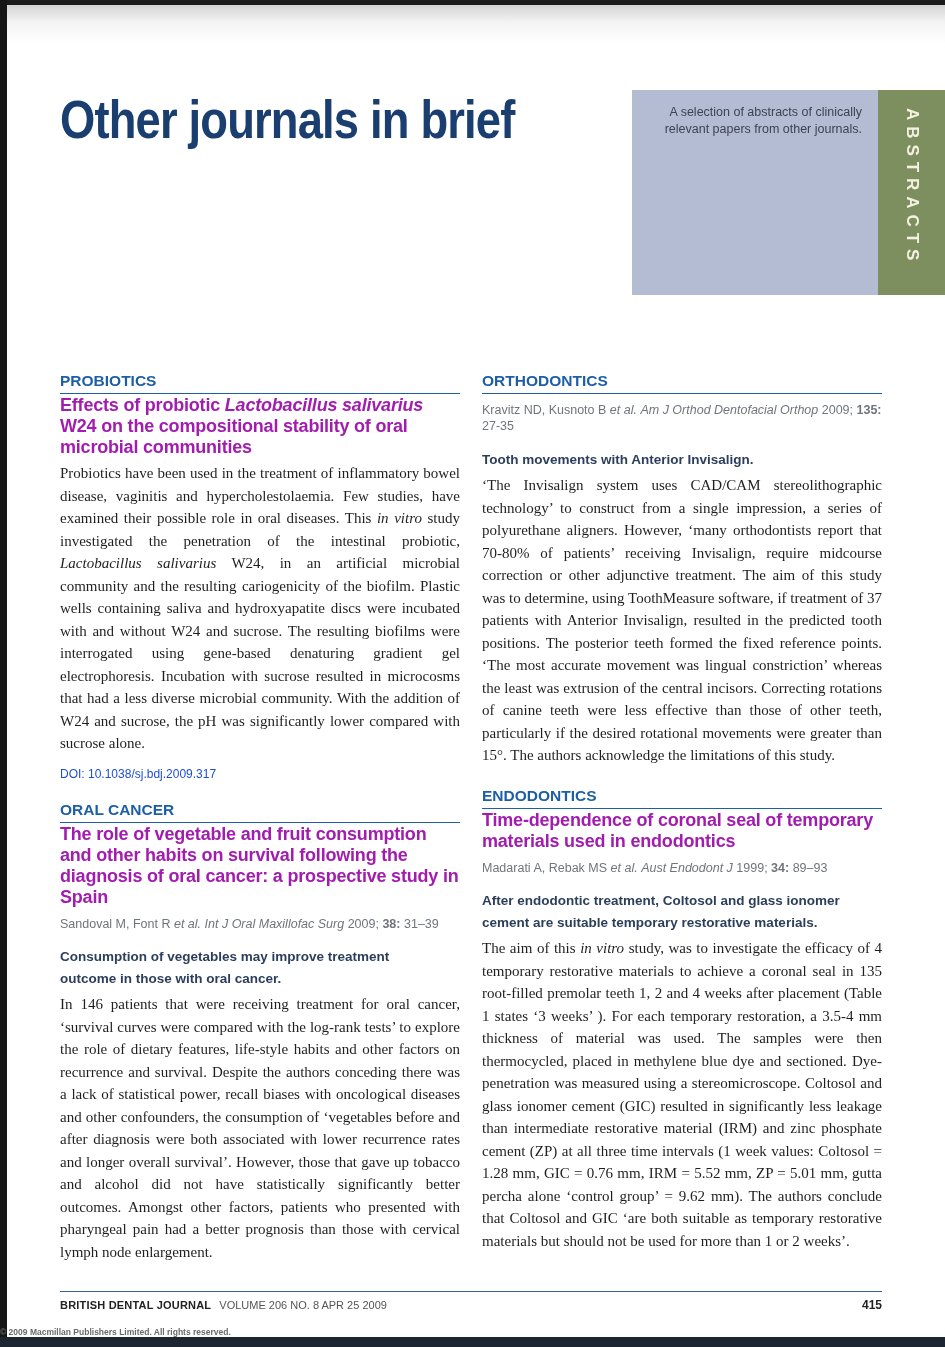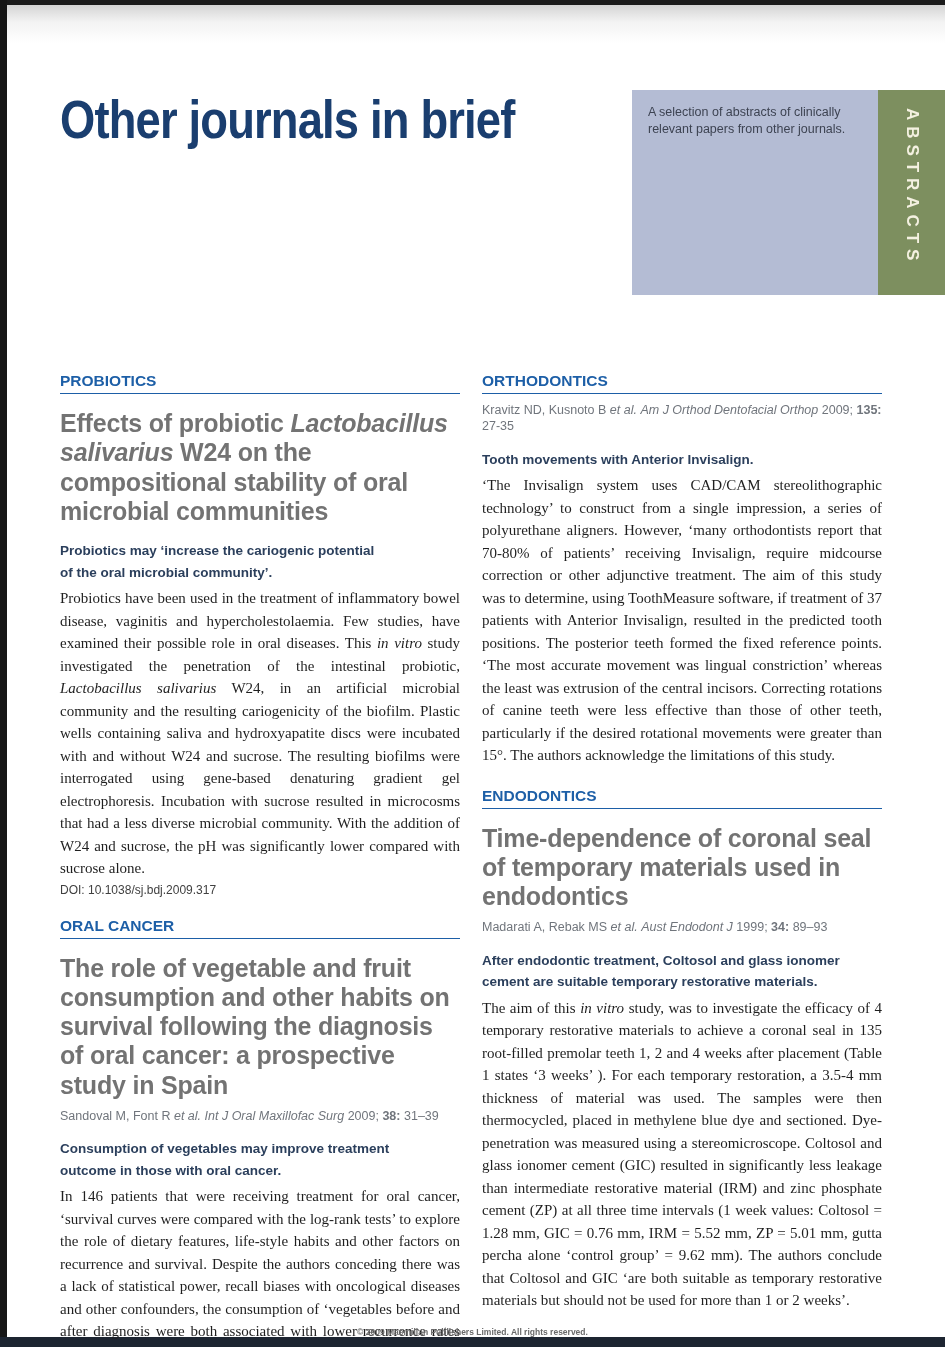--- a/index.html
+++ b/index.html
@@ -27,21 +27,21 @@
     font-size: 54px; font-weight: bold; letter-spacing: -1px;
     color: #1a3e6f;
     transform: scaleX(0.84); transform-origin: left top;
     white-space: nowrap;
   }
   .info-box {
     position: absolute; left: 632px; top: 90px; width: 246px; height: 205px;
     background: #b4bcd4;
     padding: 14px 16px;
     color: #3d4352;
-    font-size: 12.5px; line-height: 1.35;
+    font-size: 12.5px; line-height: 1.35; text-align: right;
   }
   .info-box p + p { margin-top: 20px; }
   .side-tab {
     position: absolute; left: 878px; top: 90px; width: 67px; height: 205px;
     background: #7d8f5f;
     display: flex; align-items: flex-start; justify-content: center;
     padding-top: 18px;
   }
   .side-tab span {
     writing-mode: vertical-rl;
@@ -54,23 +54,23 @@
     position: absolute; left: 60px; top: 372px; width: 822px;
     display: grid; grid-template-columns: 1fr 1fr; column-gap: 22px;
   }
   .article + .article { margin-top: 20px; }
   .section-head {
     color: #1d5fa7; font-size: 15.5px; font-weight: bold;
     border-bottom: 1.5px solid #1d5fa7;
     padding-bottom: 3px;
   }
   .article-title {
-    margin-top: 15px;
-    font-size: 25px; font-weight: bold; line-height: 1.17;
-    color: #737373;
+    margin-top: 1px;
+    font-size: 18px; font-weight: bold; line-height: 1.17;
+    color: #a21caf;
     letter-spacing: -0.2px;
   }
   .article-title em { font-style: italic; }
   .citation {
     margin-top: 8px;
     font-size: 12.5px; color: #70757c; line-height: 1.3;
   }
   .citation em { font-style: italic; }
   .citation strong { font-weight: bold; }
   .precis {
@@ -80,38 +80,38 @@
   }
   .body-text {
     margin-top: 4px;
     font-family: "Liberation Serif", serif;
     font-size: 15px; line-height: 1.5;
     text-align: justify;
     color: #1f1f1f;
   }
   .body-text em { font-style: italic; }
   .doi {
-    margin-top: 3px;
-    font-size: 12px; color: #404040;
+    margin-top: 12px;
+    font-size: 12px; color: #1d4ed8;
   }
 
   
   .page-footer {
     position: absolute; left: 60px; top: 1291px; width: 822px;
     border-top: 1.5px solid #36618e;
     padding-top: 6px;
     display: flex; justify-content: space-between; align-items: baseline;
     font-size: 11px;
   }
   .footer-left .journal { font-weight: bold; color: #222; letter-spacing: 0.2px; }
   .footer-left .issue { color: #555; margin-left: 5px; }
   .footer-page { font-weight: bold; color: #222; font-size: 12px; }
   .copyright {
     position: absolute; left: 0; top: 1327px; width: 945px;
-    text-align: center;
+    text-align: left;
     font-size: 8.5px; font-weight: bold; color: #6a6a6a;
   }
 </style>
 </head>
 <body>
 
 <div class="page">
 
   <div class="top-shadow"></div>
   <div class="edge-top"></div>
@@ -128,21 +128,20 @@
     </div>
   </header>
 
   <main class="content">
 
     <div class="column">
 
       <section class="article">
         <h2 class="section-head">PROBIOTICS</h2>
         <h3 class="article-title"><span>Effects of probiotic </span><em>Lactobacillus salivarius</em><span> W24 on the compositional stability of oral microbial communities</span></h3>
-        <p class="precis">Probiotics may ‘increase the cariogenic potential<br>of the oral microbial community’.</p>
         <p class="body-text"><span>Probiotics have been used in the treatment of inflammatory bowel disease, vaginitis and hypercholestolaemia. Few studies, have examined their possible role in oral diseases. This </span><em>in vitro</em><span> study investigated the penetration of the intestinal probiotic, </span><em>Lactobacillus salivarius</em><span> W24, in an artificial microbial community and the resulting cariogenicity of the biofilm. Plastic wells containing saliva and hydroxyapatite discs were incubated with and without W24 and sucrose. The resulting biofilms were interrogated using gene-based denaturing gradient gel electrophoresis. Incubation with sucrose resulted in microcosms that had a less diverse microbial community. With the addition of W24 and sucrose, the pH was significantly lower compared with sucrose alone.</span></p>
         <p class="doi">DOI: 10.1038/sj.bdj.2009.317</p>
       </section>
 
       <section class="article">
         <h2 class="section-head">ORAL CANCER</h2>
         <h3 class="article-title"><span>The role of vegetable and fruit consumption and other habits on survival following the diagnosis of oral cancer: a prospective study in Spain</span></h3>
         <p class="citation"><span>Sandoval M, Font R </span><em>et al.</em><span>  </span><em>Int J Oral Maxillofac Surg</em><span> 2009; </span><strong>38:</strong><span> 31–39</span></p>
         <p class="precis">Consumption of vegetables may improve treatment<br>outcome in those with oral cancer.</p>
         <p class="body-text"><span>In 146 patients that were receiving treatment for oral cancer, ‘survival curves were compared with the log-rank tests’ to explore the role of dietary features, life-style habits and other factors on recurrence and survival. Despite the authors conceding there was a lack of statistical power, recall biases with oncological diseases and other confounders, the consumption of ‘vegetables before and after diagnosis were both associated with lower recurrence rates and longer overall survival’. However, those that gave up tobacco and alcohol did not have statistically significantly better outcomes. Amongst other factors, patients who presented with pharyngeal pain had a better prognosis than those with cervical lymph node enlargement.</span></p>
@@ -166,16 +165,23 @@
         <p class="citation"><span>Madarati A, Rebak MS </span><em>et al.</em><span>  </span><em>Aust Endodont J</em><span> 1999; </span><strong>34:</strong><span> 89–93</span></p>
         <p class="precis">After endodontic treatment, Coltosol and glass ionomer<br>cement are suitable temporary restorative materials.</p>
         <p class="body-text"><span>The aim of this </span><em>in vitro</em><span> study, was to investigate the efficacy of 4 temporary restorative materials to achieve a coronal seal in 135 root-filled premolar teeth 1, 2 and 4 weeks after placement (Table 1 states ‘3 weeks’ ). For each temporary restoration, a 3.5-4 mm thickness of material was used. The samples were then thermocycled, placed in methylene blue dye and sectioned. Dye-penetration was measured using a stereomicroscope. Coltosol and glass ionomer cement (GIC) resulted in significantly less leakage than intermediate restorative material (IRM) and zinc phosphate cement (ZP) at all three time intervals (1 week values: Coltosol = 1.28 mm, GIC = 0.76 mm, IRM = 5.52 mm, ZP = 5.01 mm, gutta percha alone ‘control group’ = 9.62 mm). The authors conclude that Coltosol and GIC ‘are both suitable as temporary restorative materials but should not be used for more than 1 or 2 weeks’.</span></p>
 
       </section>
 
     </div>
 
   </main>
 
+  <footer class="page-footer">
+    <p class="footer-left">
+      <span class="journal">BRITISH DENTAL JOURNAL</span>
+      <span class="issue">VOLUME 206  NO. 8  APR 25 2009</span>
+    </p>
+    <p class="footer-page">415</p>
+  </footer>
 
   <p class="copyright">© 2009 Macmillan Publishers Limited.  All rights reserved.</p>
 
 </div>
 
 </body></html>

